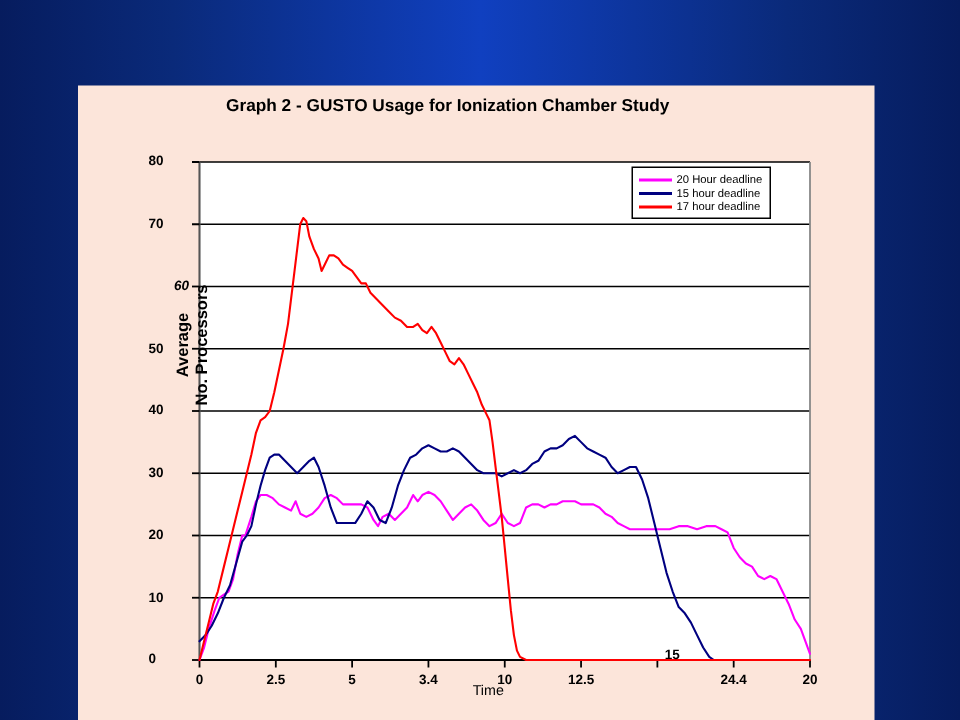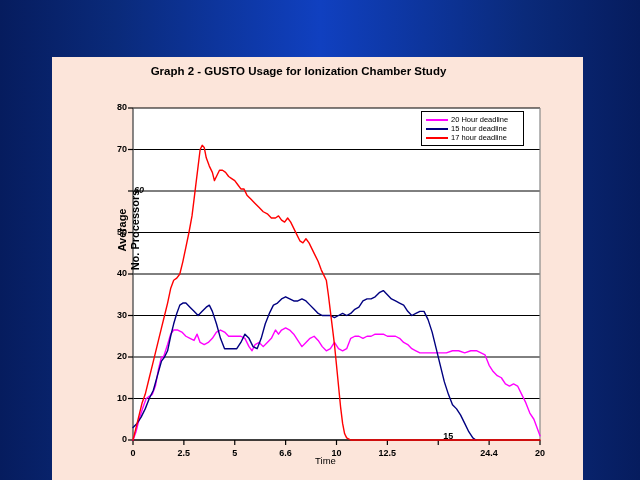--- a/index.html
+++ b/index.html
@@ -41,30 +41,30 @@
     text-align:center;
     font-size:11px; font-weight:bold; color:#000;
     line-height:13px;
   }
   #x-axis-title {
     position:absolute; left:0; top:398px; width:547px;
     text-align:center; font-size:9.5px; color:#000;
   }
   .tick-y {
     position:absolute; right:0; font-size:9px; font-weight:bold;
-    color:#000; text-align:right; width:28px;
+    color:#000; text-align:left; width:28px;
   }
   .tick-x {
     position:absolute; font-size:9px; font-weight:bold; color:#000;
     text-align:center; width:30px;
   }
   #legend {
     position:absolute; left:369px; top:54px;
     background:#ffffff; border:1px solid #000;
-    padding:3px 15px 3px 4px;
+    padding:3px 5px 3px 4px;
   }
   .legend-row {
     display:flex; align-items:center; height:9px; margin:0;
   }
   .legend-swatch {
     display:inline-block; width:22px; height:0;
     border-top-width:2px; border-top-style:solid;
     margin-right:3px;
   }
   .legend-text { font-size:7.5px; color:#000; white-space:nowrap; line-height:9px; }
@@ -128,21 +128,21 @@
           <div class="tick-y" style="left: 47px; top: 211px; position: absolute;">40</div>
           <div class="tick-y" style="left: 47px; top: 169.5px; position: absolute;">50</div>
           <div class="tick-y" style="left: 64px; top: 128px; position: absolute; font-style: italic;">60</div>
           <div class="tick-y" style="left: 47px; top: 86.5px; position: absolute;">70</div>
           <div class="tick-y" style="left: 47px; top: 45px; position: absolute;">80</div>
         </div>
       <div id="x-ticks">
           <div class="tick-x" style="left: 66px; top: 391px; position: absolute;">0</div>
           <div class="tick-x" style="left: 116.875px; top: 391px; position: absolute;">2.5</div>
           <div class="tick-x" style="left: 167.75px; top: 391px; position: absolute;">5</div>
-          <div class="tick-x" style="left: 218.625px; top: 391px; position: absolute;">6.6</div>
+          <div class="tick-x" style="left: 218.625px; top: 391px; position: absolute;">3.4</div>
           <div class="tick-x" style="left: 269.5px; top: 391px; position: absolute;">10</div>
           <div class="tick-x" style="left: 320.375px; top: 391px; position: absolute;">12.5</div>
           <div class="tick-x" style="left: 371.25px; top: 374px; position: absolute; text-align: right;">15</div>
           <div class="tick-x" style="left: 422.125px; top: 391px; position: absolute;">24.4</div>
           <div class="tick-x" style="left: 473px; top: 391px; position: absolute;">20</div>
         </div>
     </div>
 
     <div id="legend">
         <div class="legend-row">

